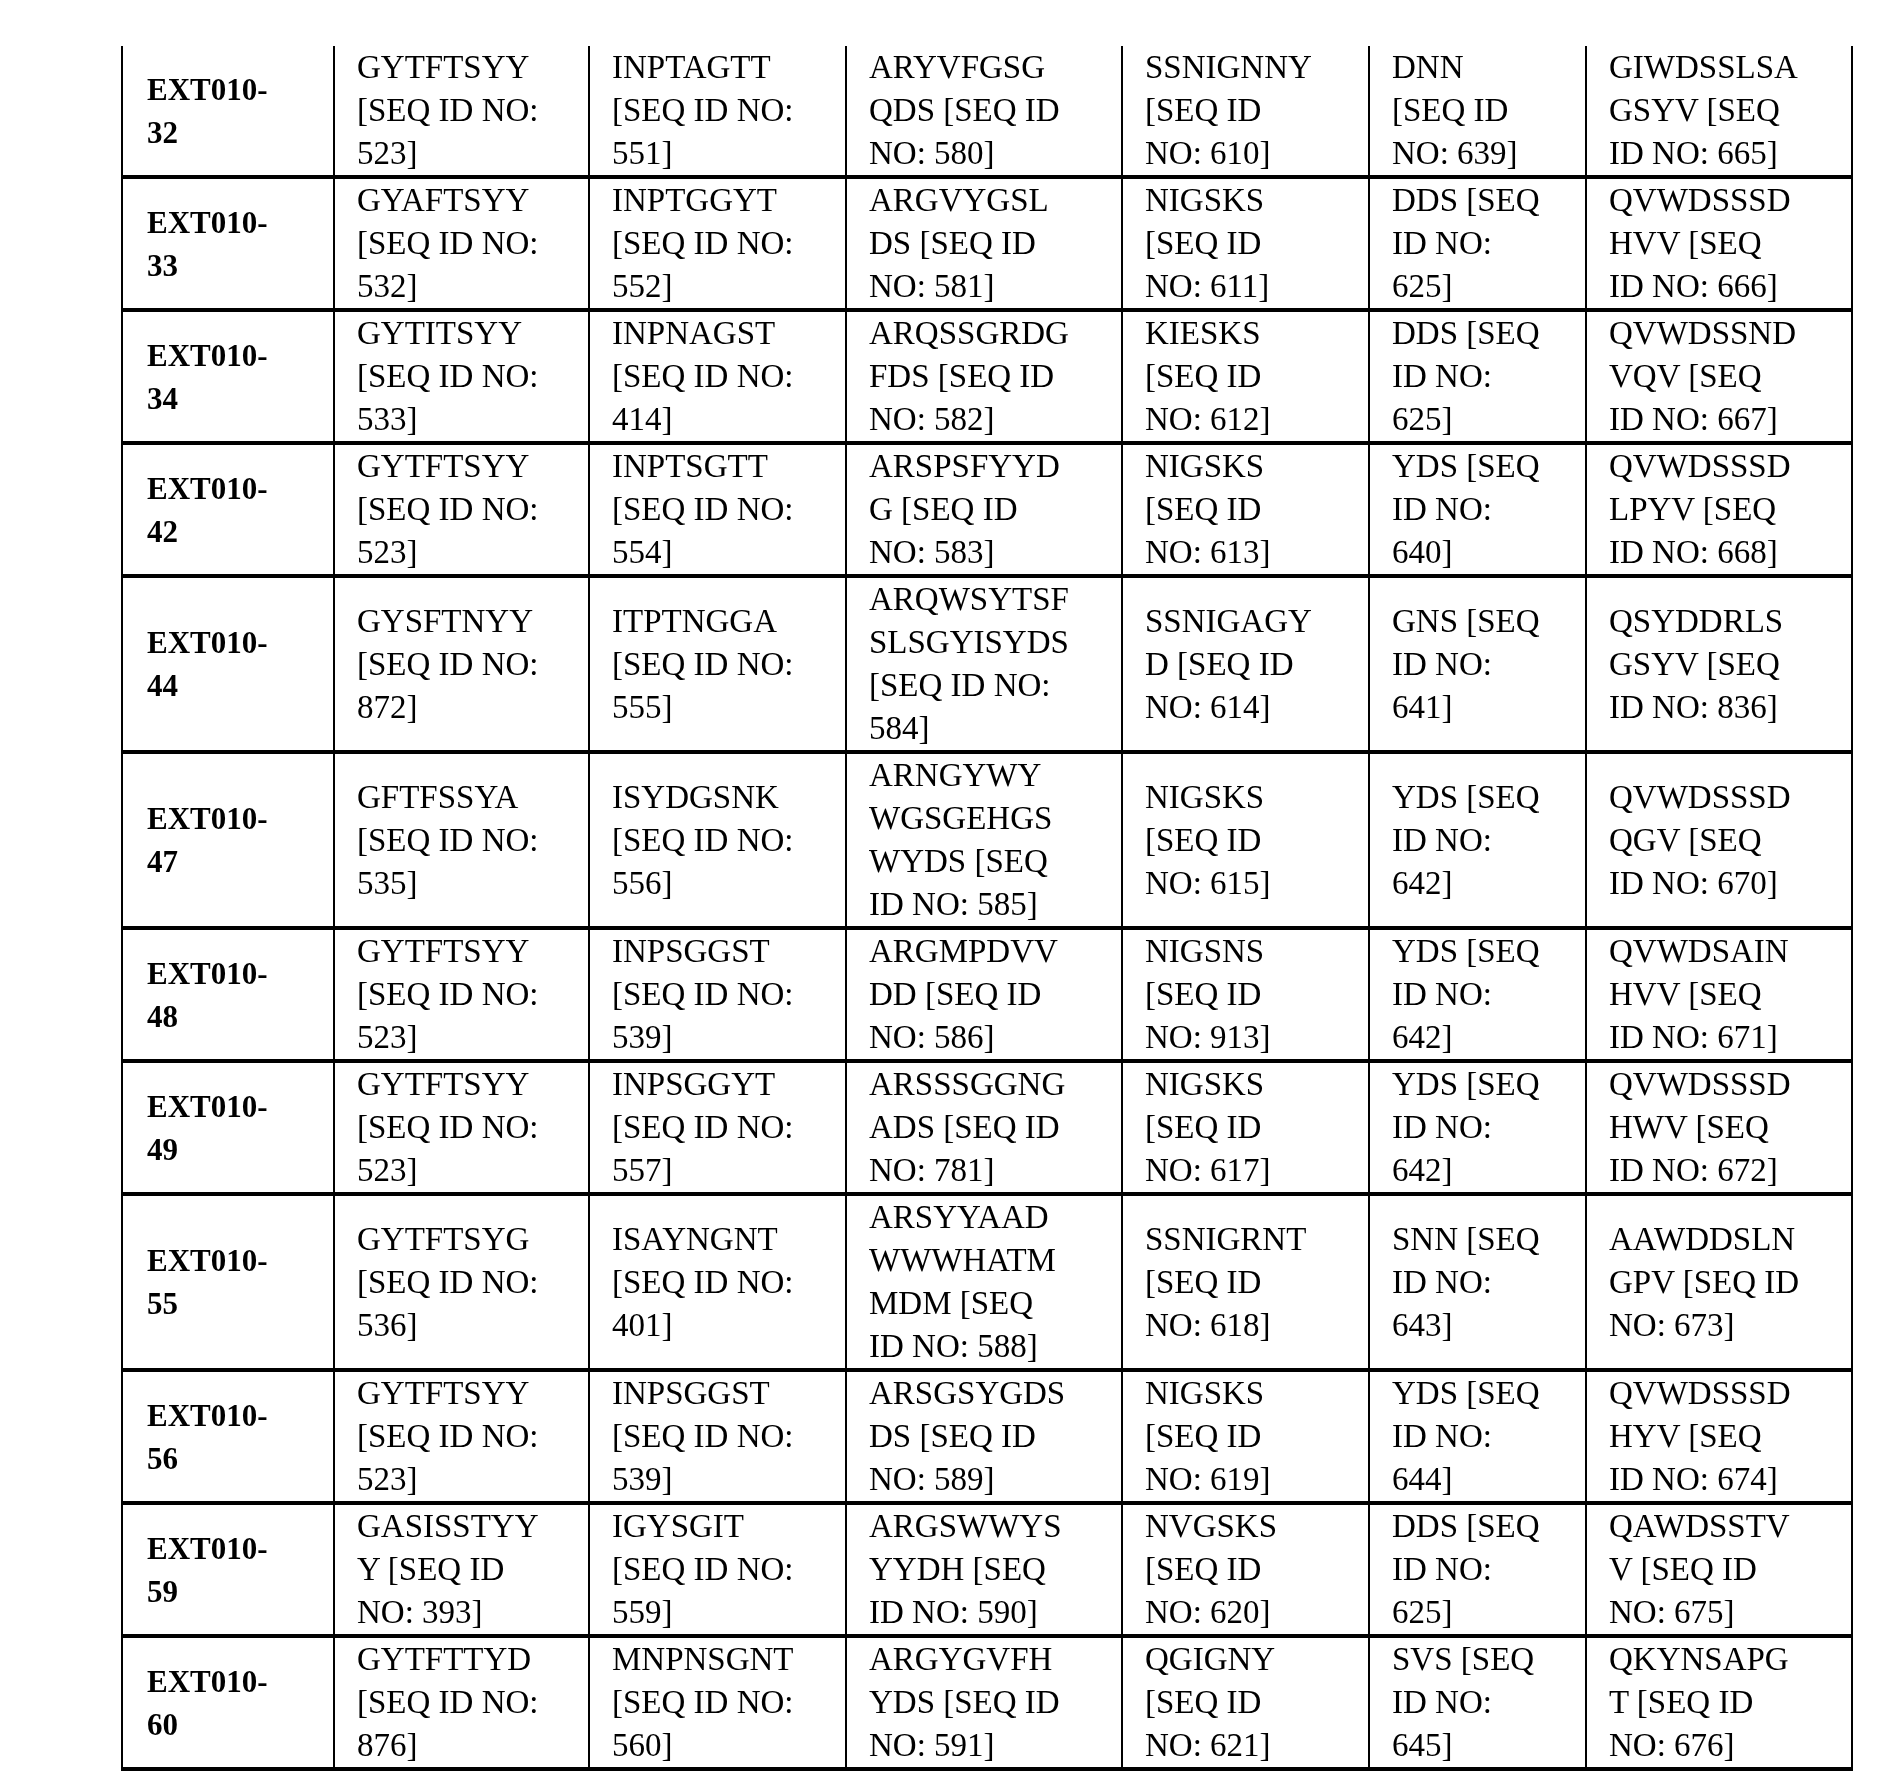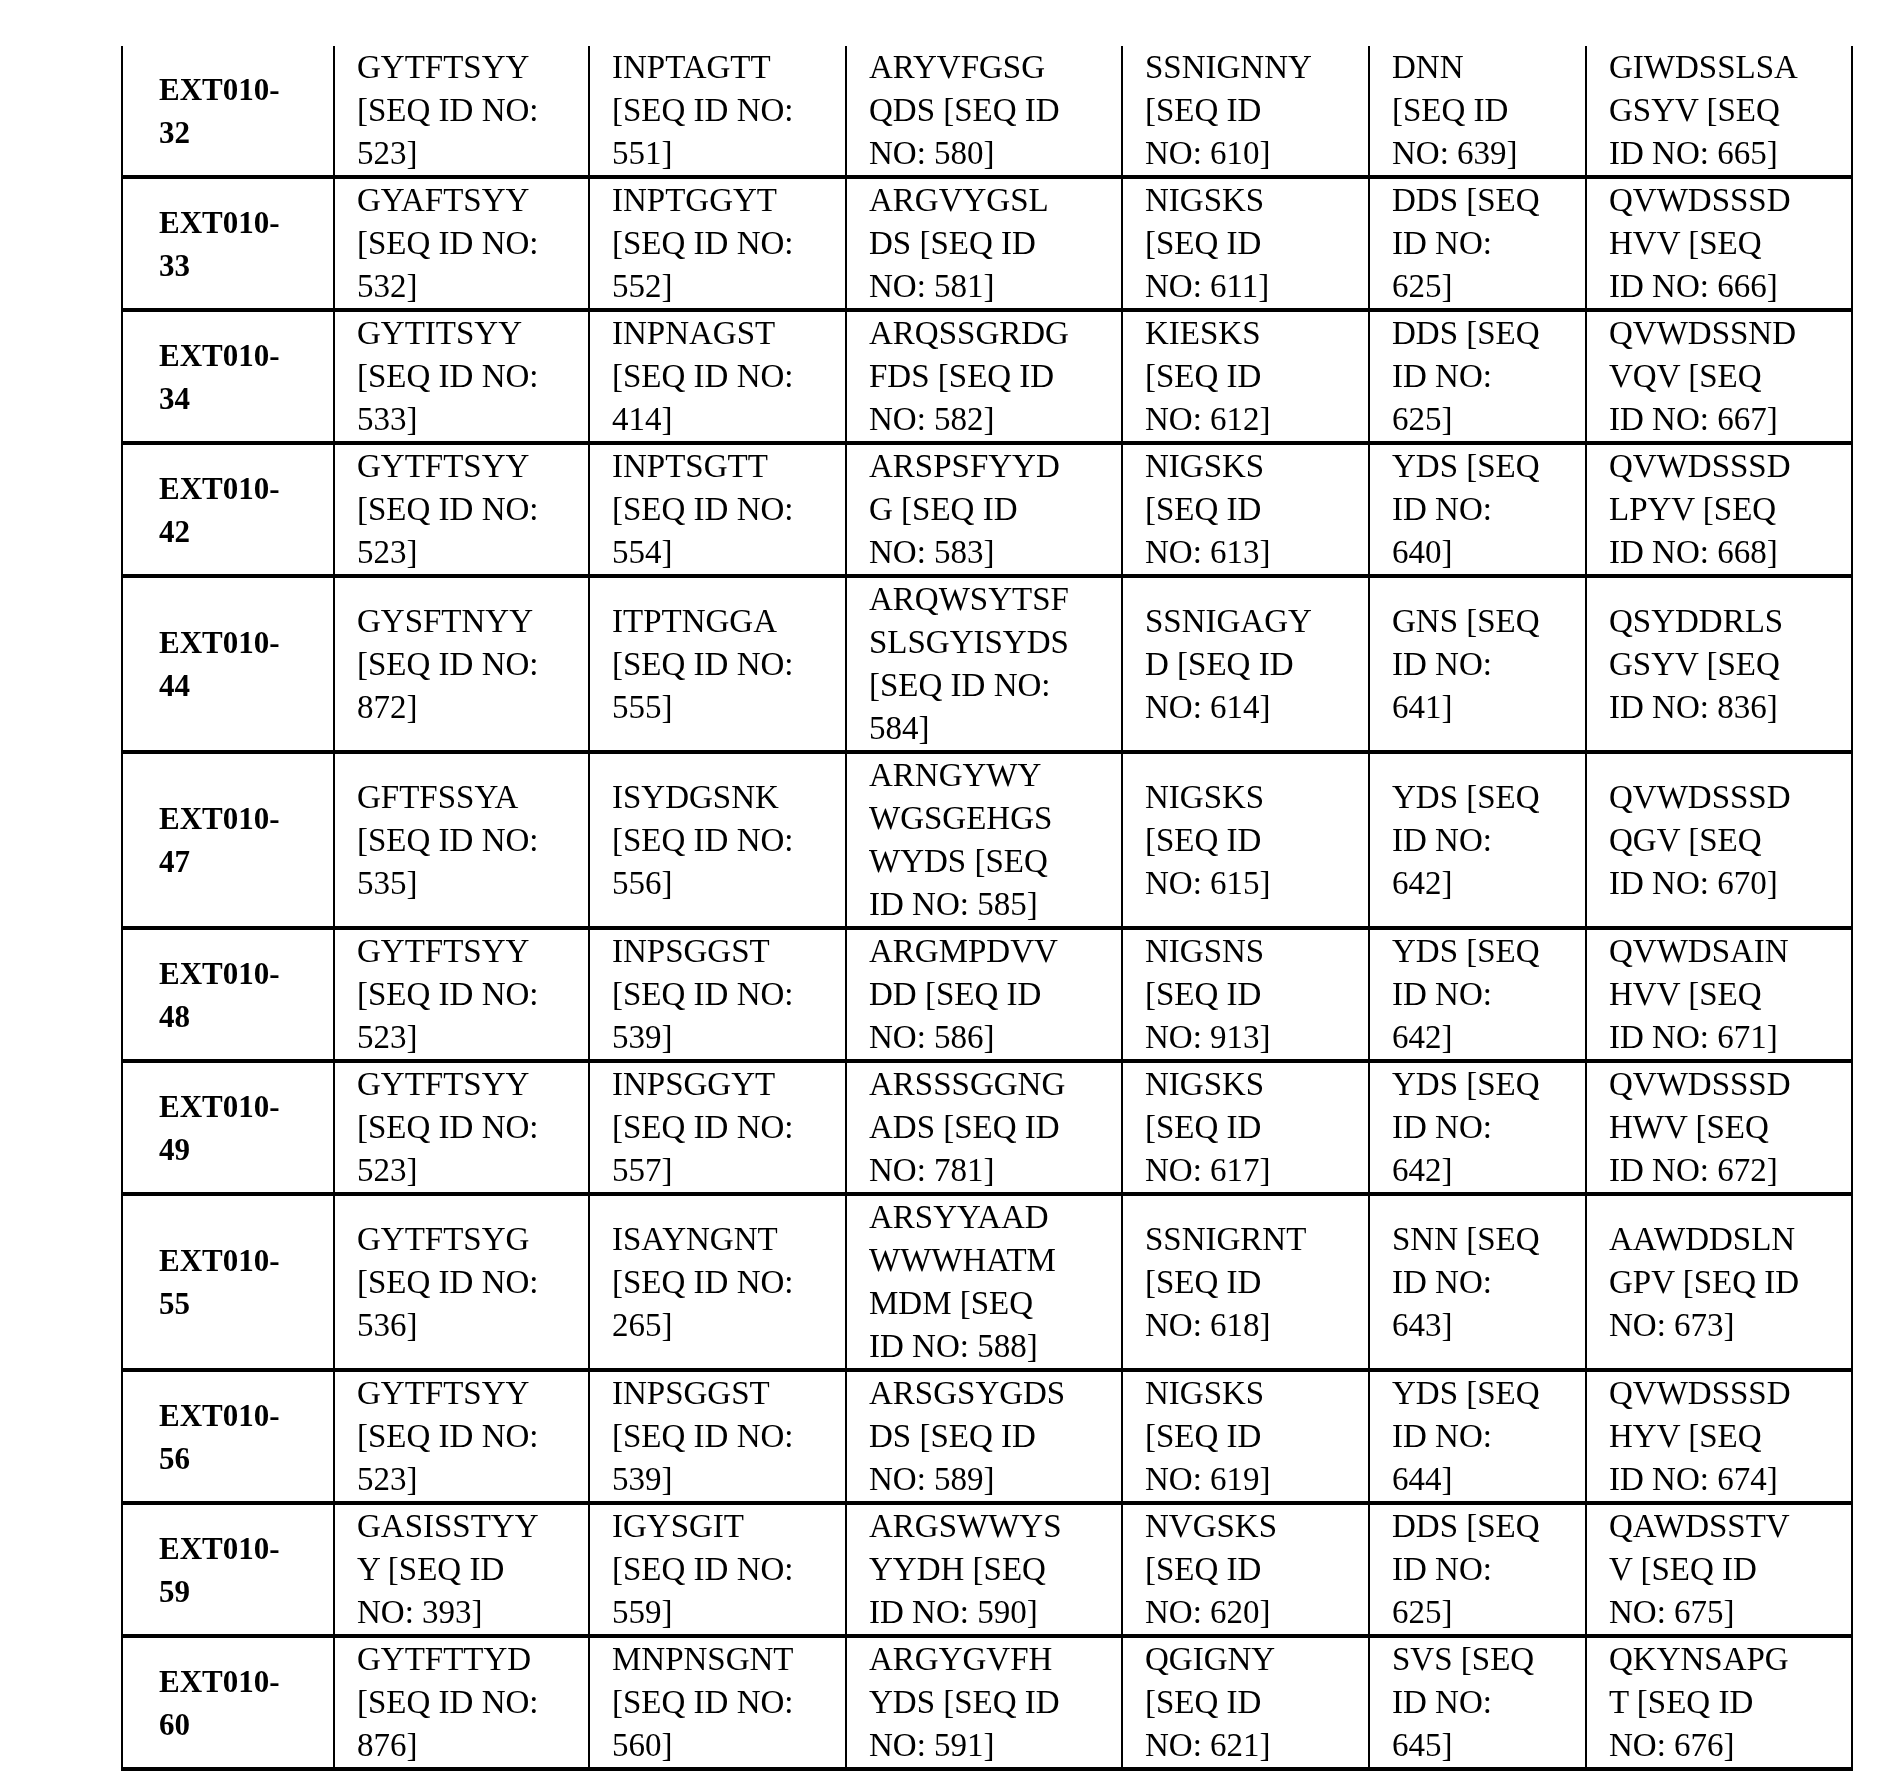--- a/index.html
+++ b/index.html
@@ -31,21 +31,21 @@
     line-height: 43px;
     word-wrap: break-word;
     overflow: hidden;
   }
   table.seq tr:first-child td { border-top: none; }
   table.seq tr td { border-bottom-width: 4px; }
   table.seq td.id-cell {
     font-weight: bold;
     font-size: 31px;
     line-height: 43px;
-    padding-left: 36px;
+    padding-left: 24px;
   }
   .cell-text { display: block; white-space: pre-line; }
   col.c0 { width: 212px; }
   col.c1 { width: 255px; }
   col.c2 { width: 257px; }
   col.c3 { width: 276px; }
   col.c4 { width: 247px; }
   col.c5 { width: 217px; }
   col.c6 { width: 266px; }
   tr.h3 td { height: 128px; }
@@ -361,21 +361,21 @@
 55</span>
         </td>
         <td>
           <span class="cell-text">GYTFTSYG
 [SEQ ID NO:
 536]</span>
         </td>
         <td>
           <span class="cell-text">ISAYNGNT
 [SEQ ID NO:
-265]</span>
+401]</span>
         </td>
         <td>
           <span class="cell-text">ARSYYAAD
 WWWHATM
 MDM [SEQ
 ID NO: 588]</span>
         </td>
         <td>
           <span class="cell-text">SSNIGRNT
 [SEQ ID

